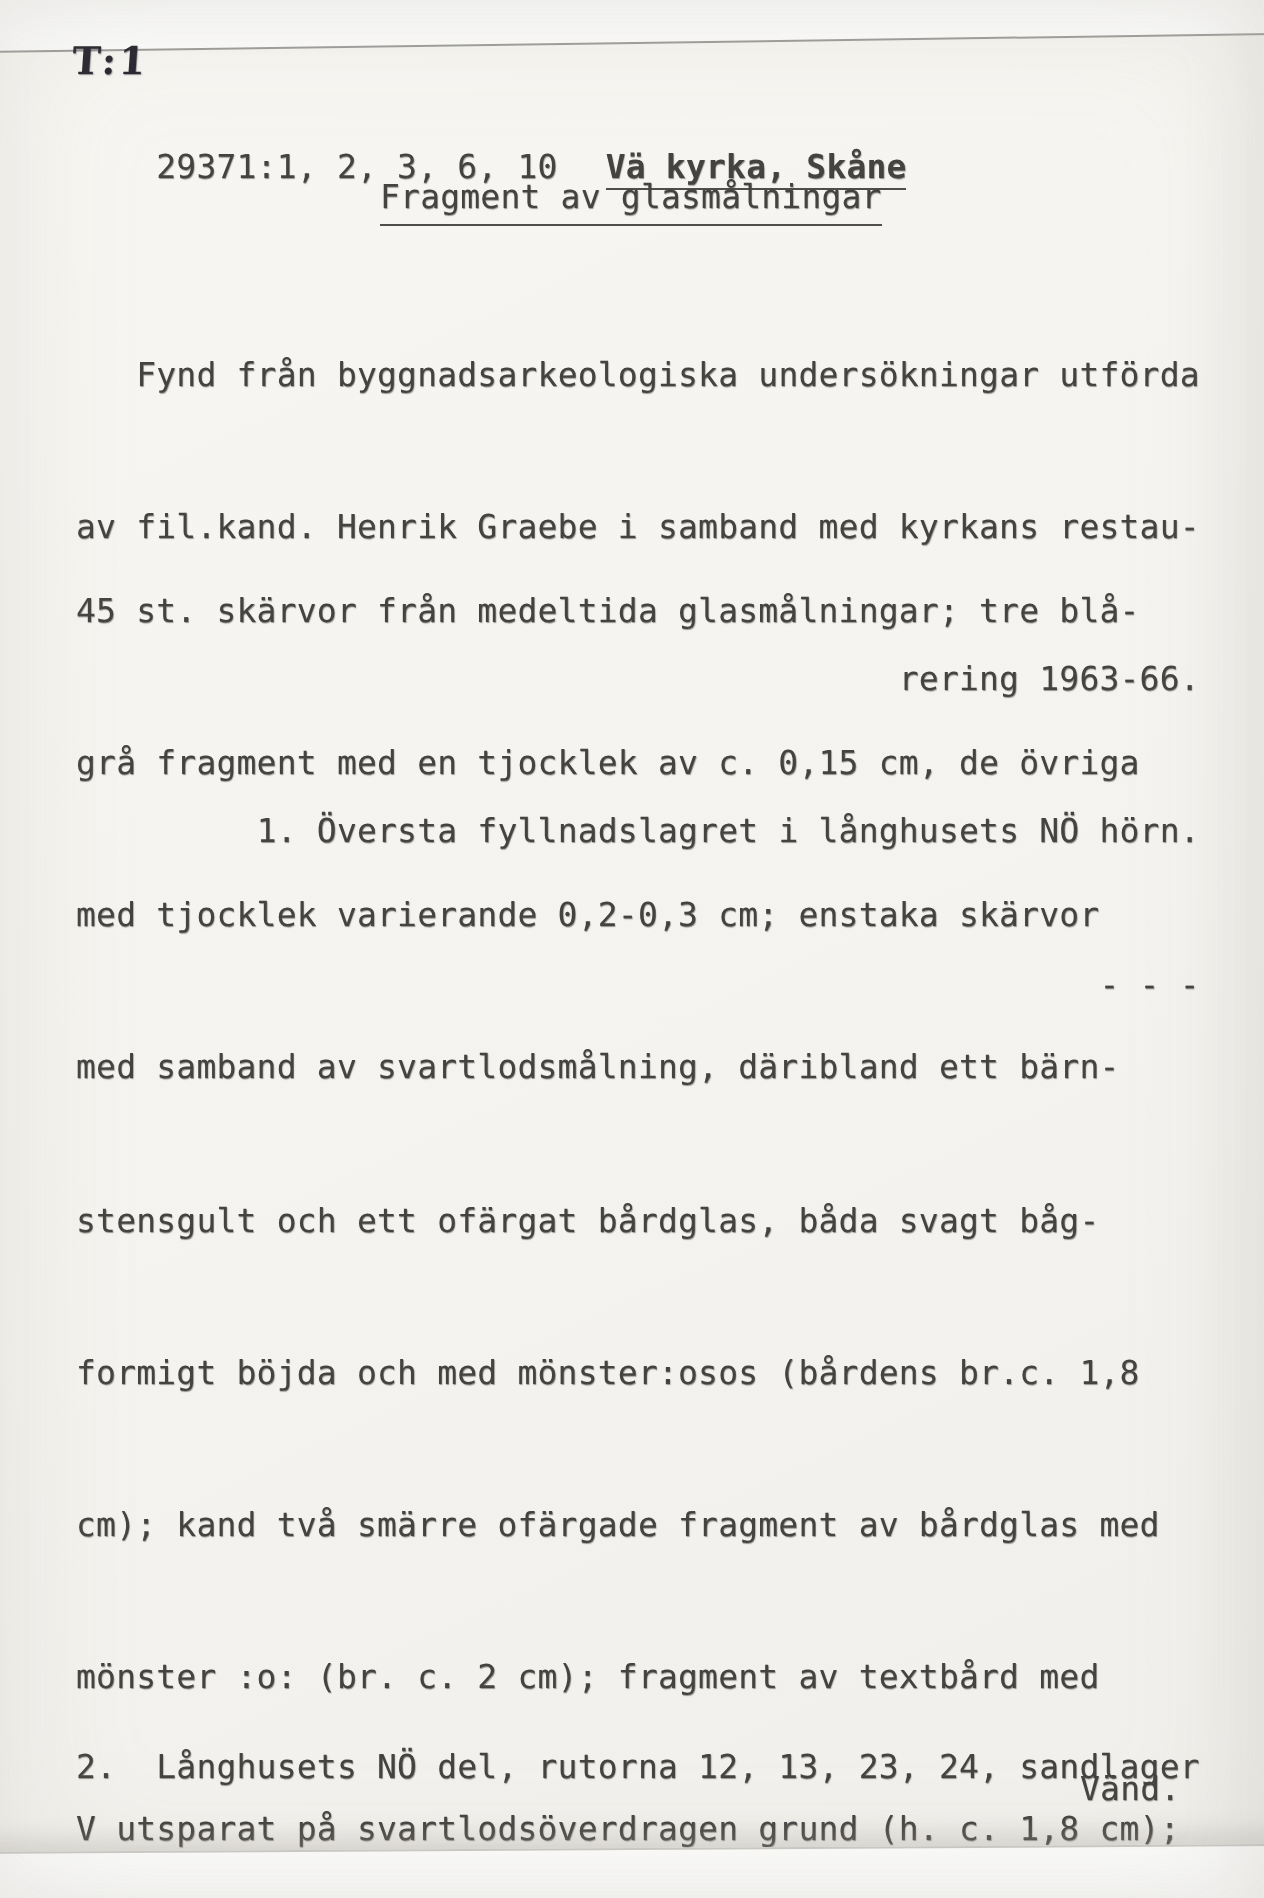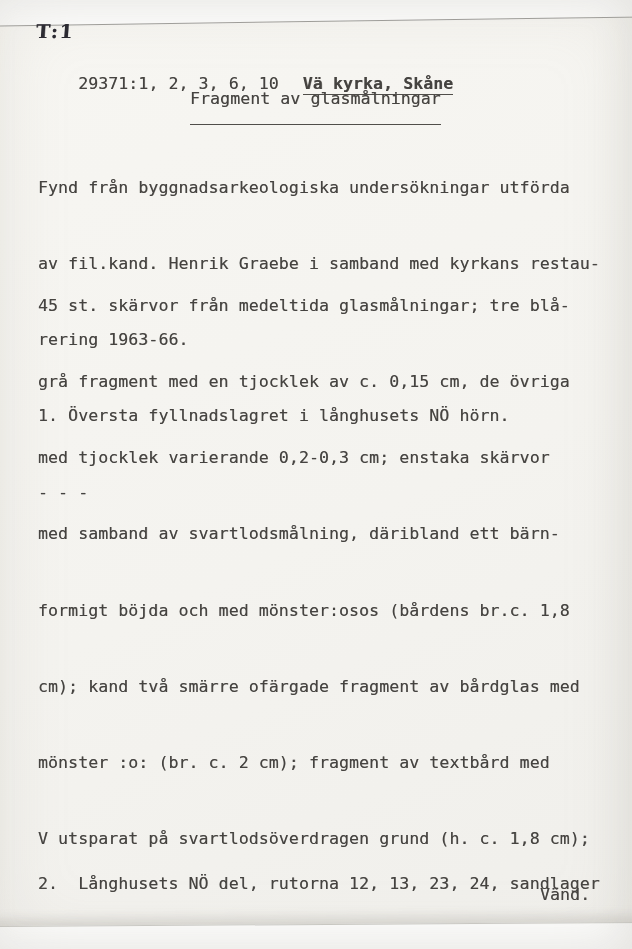--- a/index.html
+++ b/index.html
@@ -63,23 +63,23 @@
     transform: skewX(-4deg);
     text-shadow: 0.4px 0.4px 0.6px rgba(35,34,44,0.5);
   }
   .header-row { position: absolute; left: 38px; top: 46px; }
   .location { margin-left: 24px; border-bottom: 1.6px solid #504e4a; padding-bottom: 1px; font-weight: bold; }
   .doc-title {
     position: absolute;
     left: 190px;
     top: 86px;
     border-bottom: 1.6px solid #504e4a;
-    padding-bottom: 13px;
+    padding-bottom: 1px;
   }
-  .intro-block   { position: absolute; left: 38px; top: 124px; }
+  .intro-block   { position: absolute; left: 38px; top: 124px; text-align: right; }
   .entry1-block  { position: absolute; left: 38px; top: 242px; }
   .entry2-block  { position: absolute; left: 38px; top: 820px; }
   .turn-note     { position: absolute; left: 540px; top: 882px; text-align: right; }
   .line { height: 25.4px; }
 </style>
 </head>
 <body>
 
 <div class="paper">
 
@@ -99,20 +99,21 @@
     <div class="line">rering 1963-66.</div>
     <div class="line">1. Översta fyllnadslagret i långhusets NÖ hörn.</div>
     <div class="line">- - -</div>
   </div>
 
   <div class="entry1-block typed">
     <div class="line">45 st. skärvor från medeltida glasmålningar; tre blå-</div>
     <div class="line">grå fragment med en tjocklek av c. 0,15 cm, de övriga</div>
     <div class="line">med tjocklek varierande 0,2-0,3 cm; enstaka skärvor</div>
     <div class="line">med samband av svartlodsmålning, däribland ett bärn-</div>
+    <div class="line">stensgult och ett ofärgat bårdglas, båda svagt båg-</div>
     <div class="line">formigt böjda och med mönster:osos (bårdens br.c. 1,8</div>
     <div class="line">cm); kand två smärre ofärgade fragment av bårdglas med</div>
     <div class="line">mönster :o: (br. c. 2 cm); fragment av textbård med</div>
     <div class="line">V utsparat på svartlodsöverdragen grund (h. c. 1,8 cm);</div>
     
     
     
     
     
     

